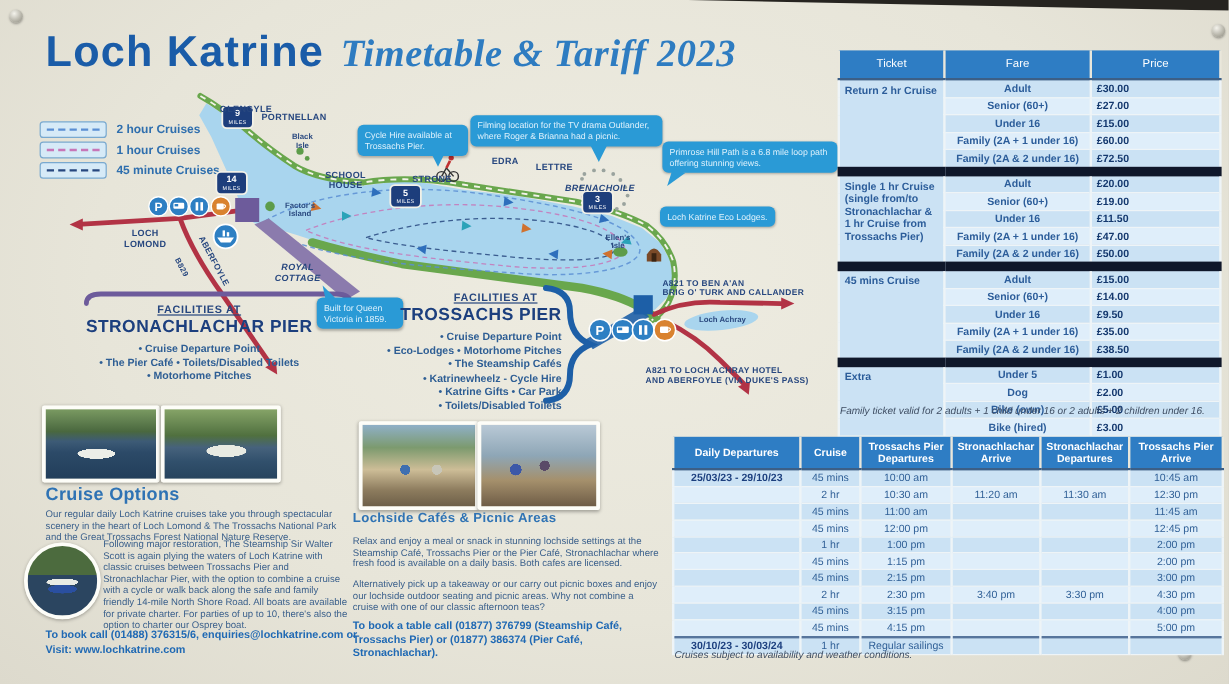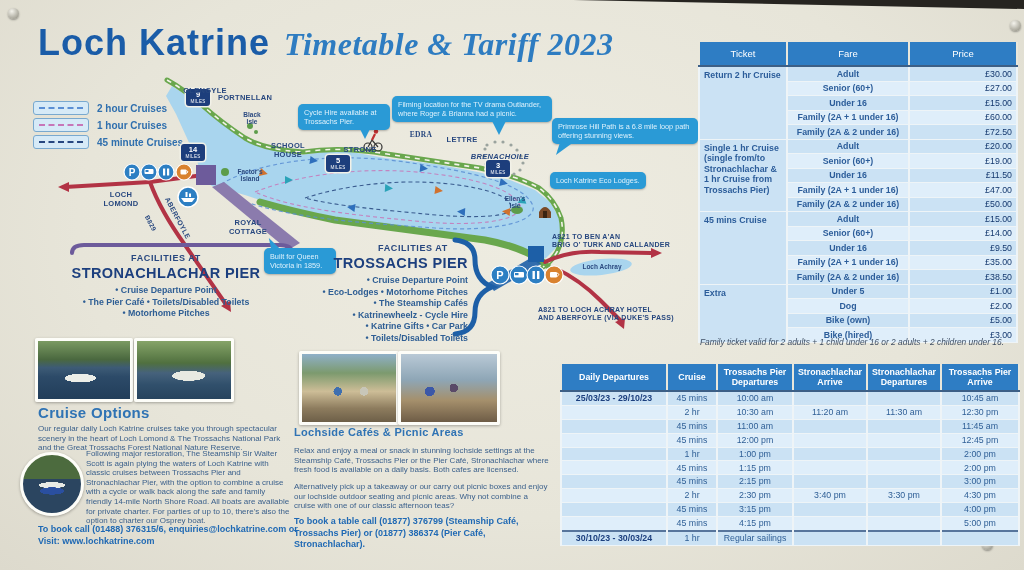--- a/index.html
+++ b/index.html
@@ -31,21 +31,21 @@
   .ml-place{position:absolute;color:#2b4a80;font-size:6.5px;font-weight:600;text-align:center;line-height:1.1;}
   .rot{transform-origin:left top;}
   .miles{position:absolute;width:24px;height:17px;background:#1d3e7c;border-radius:3px;color:#fff;
          text-align:center;box-shadow:0 0 0 1.5px #f2f1e8;}
   .miles .n{font-size:7.5px;font-weight:bold;line-height:9px;display:block;margin-top:1px;}
   .miles .u{font-size:4.5px;line-height:5px;display:block;letter-spacing:.3px;}
   .callout{position:absolute;background:#2a9ad6;border-radius:5px;color:#ddf1fc;font-size:7.3px;
            line-height:1.25;padding:4px 6px;box-shadow:0 1px 2px rgba(0,0,0,.25);}
   .pt{position:absolute;width:0;height:0;border-style:solid;}
   
-  .fac-heading{font-size:9px;color:#27477f;font-weight:bold;letter-spacing:.6px;}
+  .fac-heading{font-size:9px;color:#27477f;font-weight:bold;letter-spacing:.6px;text-decoration:underline;}
   .fac-title{font-size:14.5px;color:#1c3f7e;font-weight:800;letter-spacing:.4px;margin:2px 0 4px;}
   .fac-line{font-size:8.8px;color:#2e5e94;font-weight:bold;line-height:11.6px;}
   
   .photo{position:absolute;border:3px solid #fdfdf8;border-radius:2px;box-shadow:0 1px 3px rgba(0,0,0,.3);}
   .ph-boat1{background:
       radial-gradient(ellipse 26px 7px at 46% 64%, #eceee8 0 60%, transparent 61%),
       linear-gradient(180deg,#7a9a62 0%,#4a683f 32%,#3d5b76 46%,#2c4a68 62%,#223e5a 100%);}
   .ph-boat2{background:
       radial-gradient(ellipse 30px 9px at 55% 60%, #e8eae2 0 55%, transparent 56%),
       linear-gradient(180deg,#86a468 0%,#50703f 38%,#46627c 55%,#31506c 75%,#27445e 100%);}
@@ -69,23 +69,23 @@
   table{border-collapse:collapse;}
   .tariff{position:absolute;left:698px;top:42px;width:318px;table-layout:fixed;}
   .tariff th{background:#2e7dc4;color:#fff;font-size:9.5px;font-weight:normal;padding:6px 2px;
              border-left:2px solid #e9e7db;border-right:2px solid #e9e7db;}
   .tariff td{font-size:8.8px;padding:1.5px 4px;border-bottom:1.5px solid #eef4f7;
              border-left:2px solid #eef4f7;border-right:2px solid #eef4f7;line-height:10.5px;}
   .tariff tbody tr{background:#cbe2f4;}
   .tariff tbody tr.alt{background:#dfeefa;}
   .tariff td.tkt{background:transparent;color:#2c5d9a;text-align:left;vertical-align:top;padding-top:3px;font-weight:bold;}
   .tariff td.fare{color:#2c5d9a;text-align:center;font-weight:bold;}
-  .tariff td.price{color:#14386e;text-align:right;font-weight:400;}
+  .tariff td.price{color:#14386e;text-align:left;font-weight:700;}
   .tariff thead th{border-bottom:2px solid #3c5f86;}
-  .tariff tr.gstart td{border-top:1px solid #0f172a;margin-left:36px;}
+  .tariff tr.gstart td{border-top:8px solid #0f172a;margin-left:36px;}
   .footnote{position:absolute;font-size:8.4px;font-style:italic;color:#3f4e63;}
   .departs{position:absolute;left:560px;top:364px;width:458px;table-layout:fixed;}
   .departs th{background:#2e7dc4;color:#fff;font-size:8.8px;font-weight:bold;padding:3px 1px;
               line-height:10px;border-left:2px solid #e9e7db;border-right:2px solid #e9e7db;
               border-bottom:2px solid #3c5f86;}
   .departs td{font-size:8.8px;padding:1.2px 3px;text-align:center;color:#2f5f96;
               border-bottom:1.5px solid #eef4f7;border-left:2px solid #eef4f7;border-right:2px solid #eef4f7;
               line-height:10.5px;}
   .departs tbody tr{background:#cbe2f4;}
   .departs tbody tr.alt{background:#dfeefa;}
@@ -265,28 +265,28 @@
       <span class="u">MILES</span>
   </div>
 
   <div class="maplabel" style="left:175px;top:71px;width:60px;margin-top:16px;">GLENGYLE</div>
   <div class="maplabel" style="left:213px;top:94px;width:64px;">PORTNELLAN</div>
   <div class="ml-place preline" style="left:237px;top:111px;width:30px;">Black
 Isle</div>
   <div class="maplabel preline" style="left:262px;top:142px;width:52px;">SCHOOL
 HOUSE</div>
   <div class="maplabel" style="left:314px;top:146px;width:44px;margin-left:24px;">STRONE</div>
-  <div class="maplabel" style="left:402px;top:131px;width:38px;font-family:Liberation Serif, serif;">EDRA</div>
+  <div class="maplabel" style="left:402px;top:131px;width:38px;">EDRA</div>
   <div class="maplabel" style="left:440px;top:136px;width:44px;">LETTRE</div>
   <div class="maplabel" style="left:466px;top:153px;width:68px;font-style:italic;">BRENACHOILE</div>
   <div class="ml-place preline" style="left:230px;top:168px;width:40px;">Factor's
 Island</div>
   <div class="ml-place preline" style="left:498px;top:195px;width:34px;">Ellen's
 Isle</div>
-  <div class="maplabel preline" style="left:221px;top:219px;width:54px;">ROYAL
+  <div class="maplabel preline" style="left:221px;top:219px;width:54px;font-style:italic;">ROYAL
 COTTAGE</div>
   <div class="maplabel preline" style="left:95px;top:191px;width:52px;">LOCH
 LOMOND</div>
   <div class="maplabel rot" style="left:170px;top:196px;transform:rotate(62deg);font-size:7px;">ABERFOYLE</div>
   <div class="maplabel rot" style="left:150px;top:214px;transform:rotate(62deg);font-size:6.5px;">B829</div>
   <div class="ml-place" style="left:574px;top:263px;width:56px;">Loch Achray</div>
   <div class="maplabel preline" style="left:552px;top:233px;width:136px;text-align:left;font-size:7px;">A821 TO BEN A'AN
 BRIG O' TURK AND CALLANDER</div>
   <div class="maplabel preline" style="left:538px;top:306px;width:146px;text-align:left;font-size:7px;">A821 TO LOCH ACHRAY HOTEL
 AND ABERFOYLE (VIA DUKE'S PASS)</div>
@@ -551,13 +551,14 @@
         <tr class="gstart">
           <td class="date">30/10/23 - 30/03/24</td>
           <td>1 hr</td>
           <td>Regular sailings</td>
           <td></td>
           <td></td>
           <td></td>
         </tr>
       </tbody>
   </table>
+  <div class="footnote" style="left:562px;top:540px;width:400px;">Cruises subject to availability and weather conditions.</div>
 </div>
 
 </body></html>

